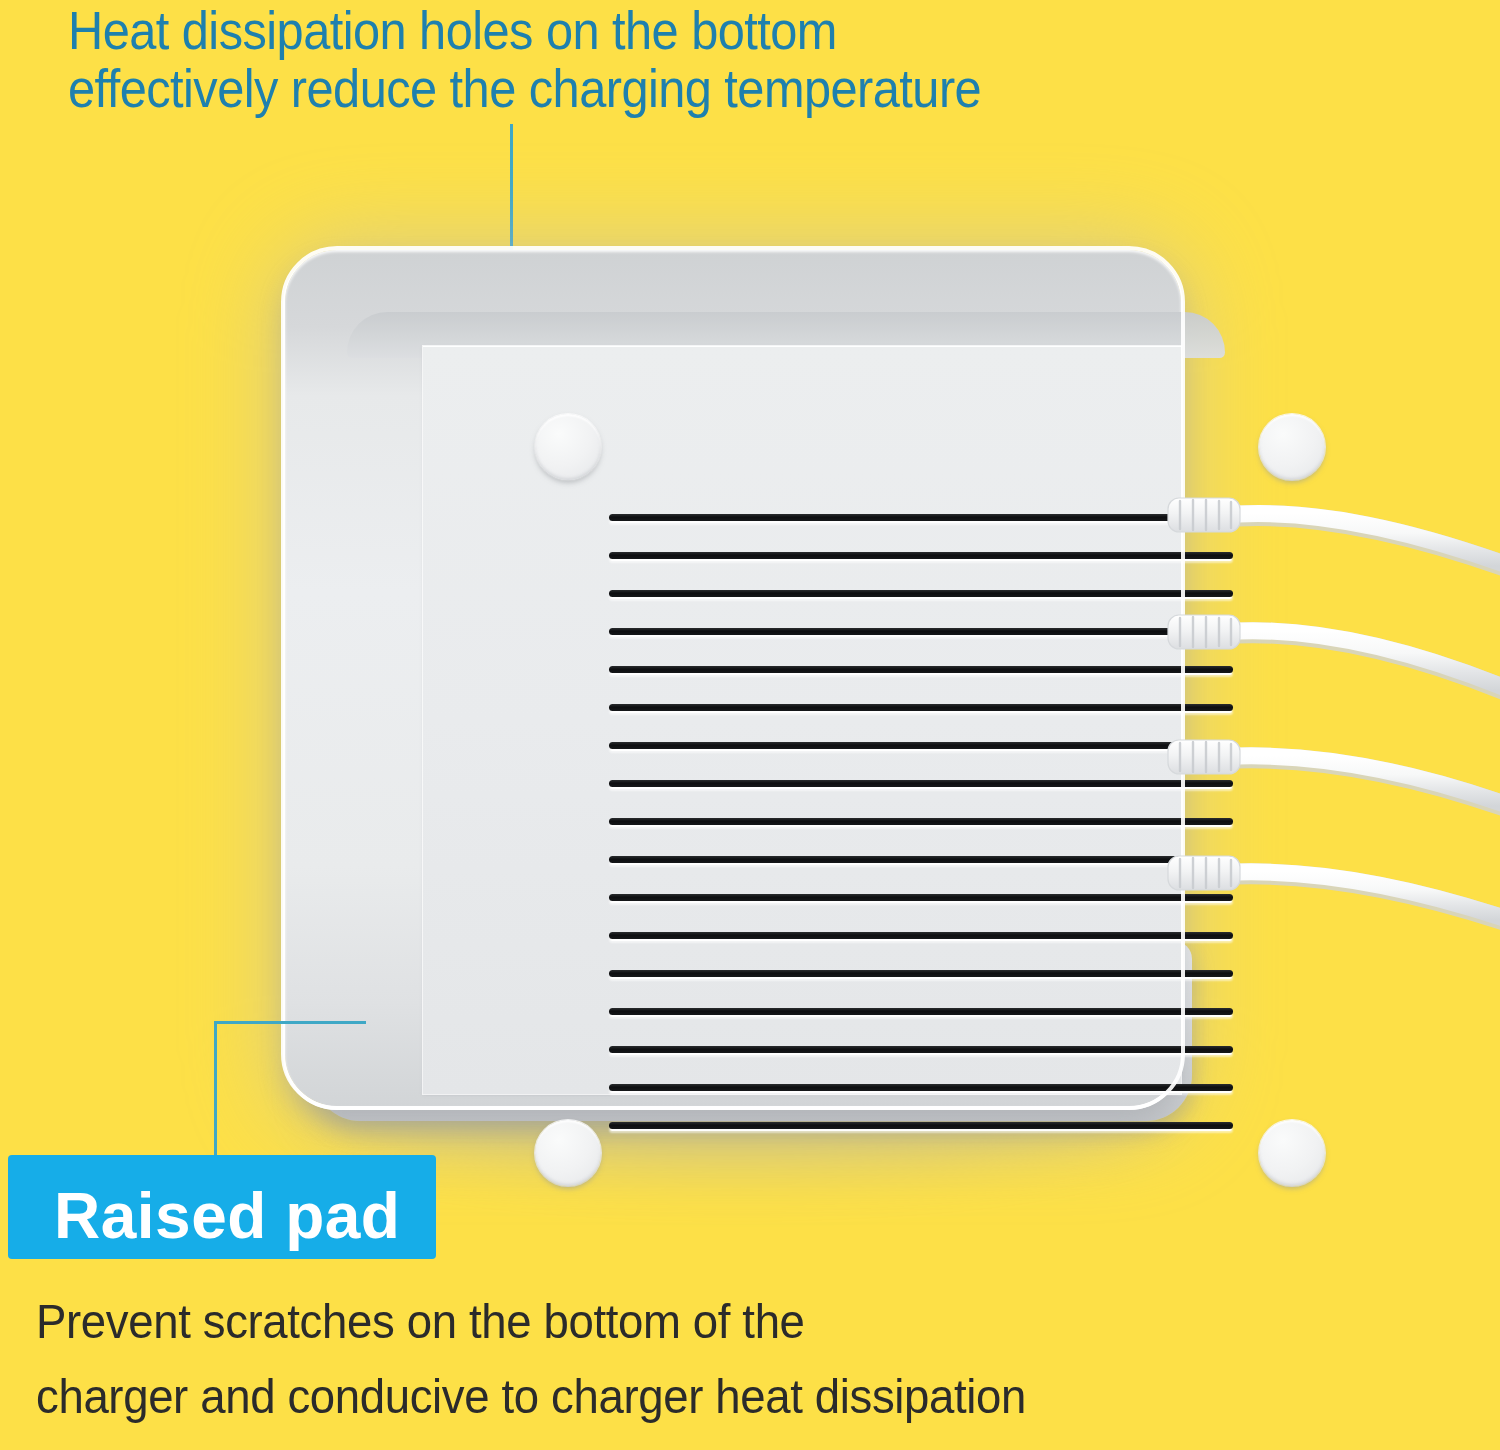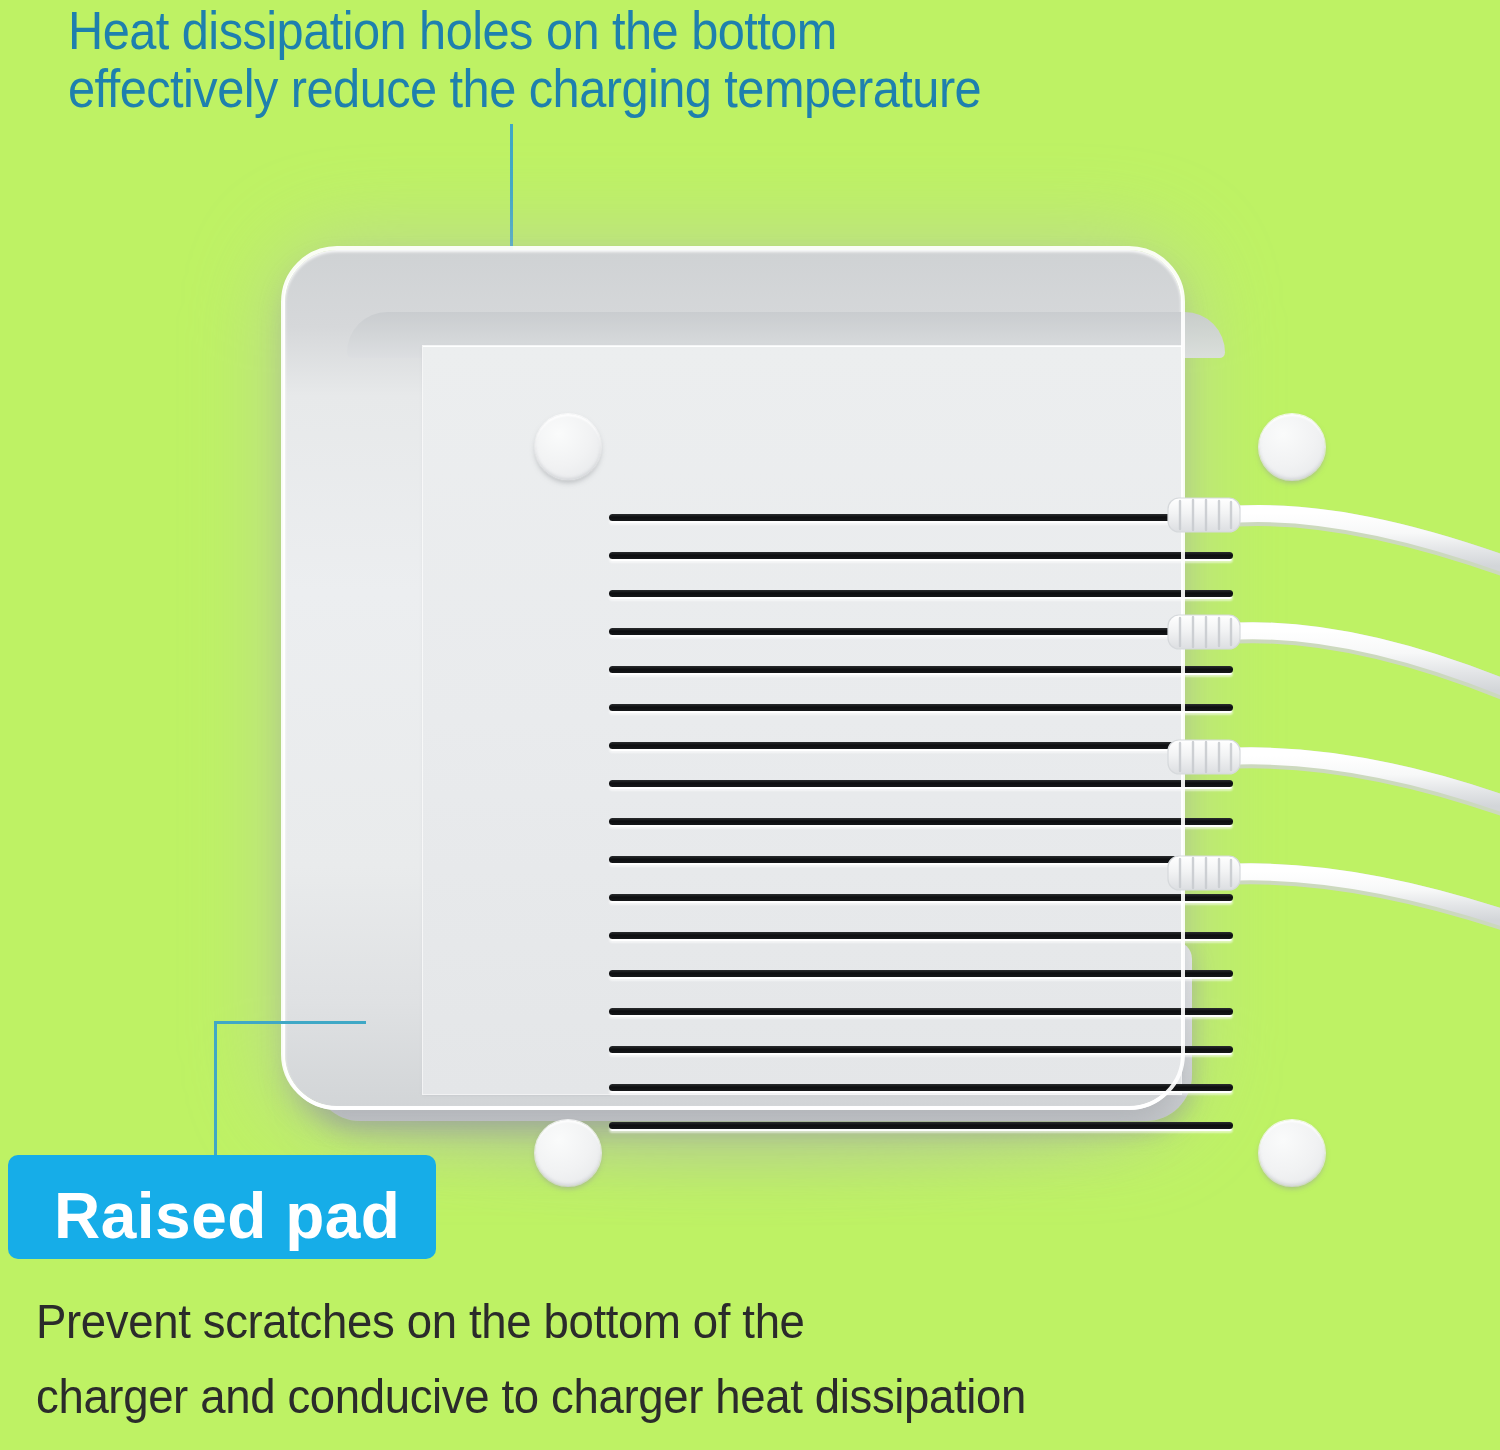--- a/index.html
+++ b/index.html
@@ -3,21 +3,21 @@
 <meta charset="utf-8">
 <title>Charger Heat Dissipation Infographic</title>
 <style>
   html,body{margin:0;padding:0;}
   body{
     width:1500px;height:1450px;
     background:#ffffff;
     font-family:"Liberation Sans", sans-serif;
     overflow:hidden;
   }
-  #stage{position:relative;width:1500px;height:1450px;background:#bef264;overflow:hidden;}
+  #stage{position:relative;width:1500px;height:1450px;background:#fde047;overflow:hidden;}
 
   
   .headline{
     position:absolute; left:68px; top:2px; width:1400px;
     color:#1e80ae;
     font-family:"Liberation Sans", sans-serif;
     font-size:53px;
     line-height:58px;
     letter-spacing:-0.6px;
     transform:scaleX(0.92);
@@ -133,21 +133,21 @@
   #cables{position:absolute;left:1120px;top:440px;width:390px;height:500px;}
   .cable-svg{position:absolute;left:0;top:0;}
 
   
   .badge{
     position:absolute;left:8px;top:1155px;
     height:104px;
     padding:18px 36px 0 46px;
     display:flex;align-items:center;
     background:#16ade8;
-    border-radius:10px;
+    border-radius:4px;
     box-sizing:border-box;
   }
   .badge-text{
     color:#ffffff;
     font-family:"Liberation Sans", sans-serif;
     font-weight:700;
     font-size:64px;
     line-height:64px;
     letter-spacing:0.5px;
     white-space:nowrap;

